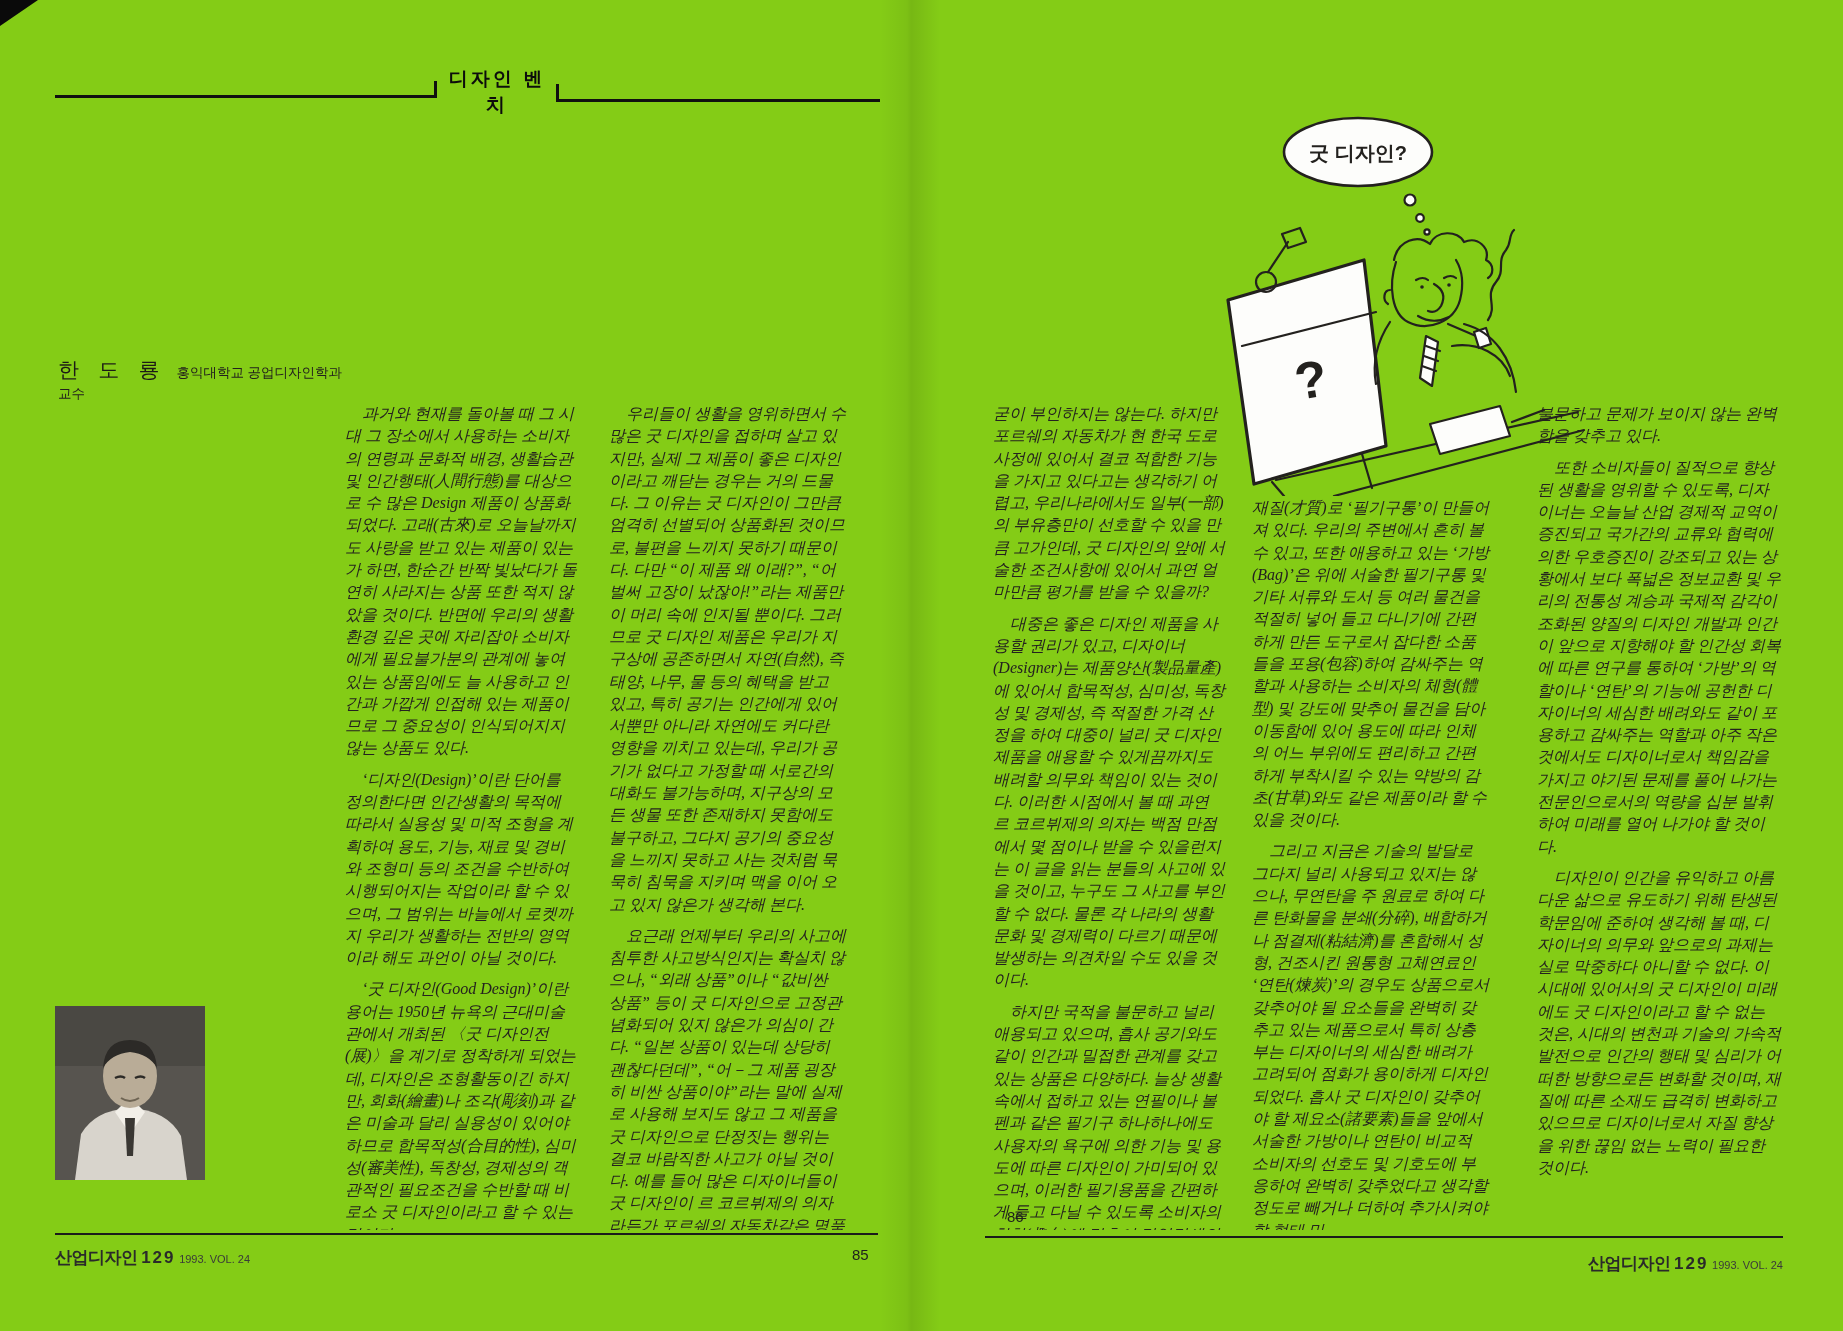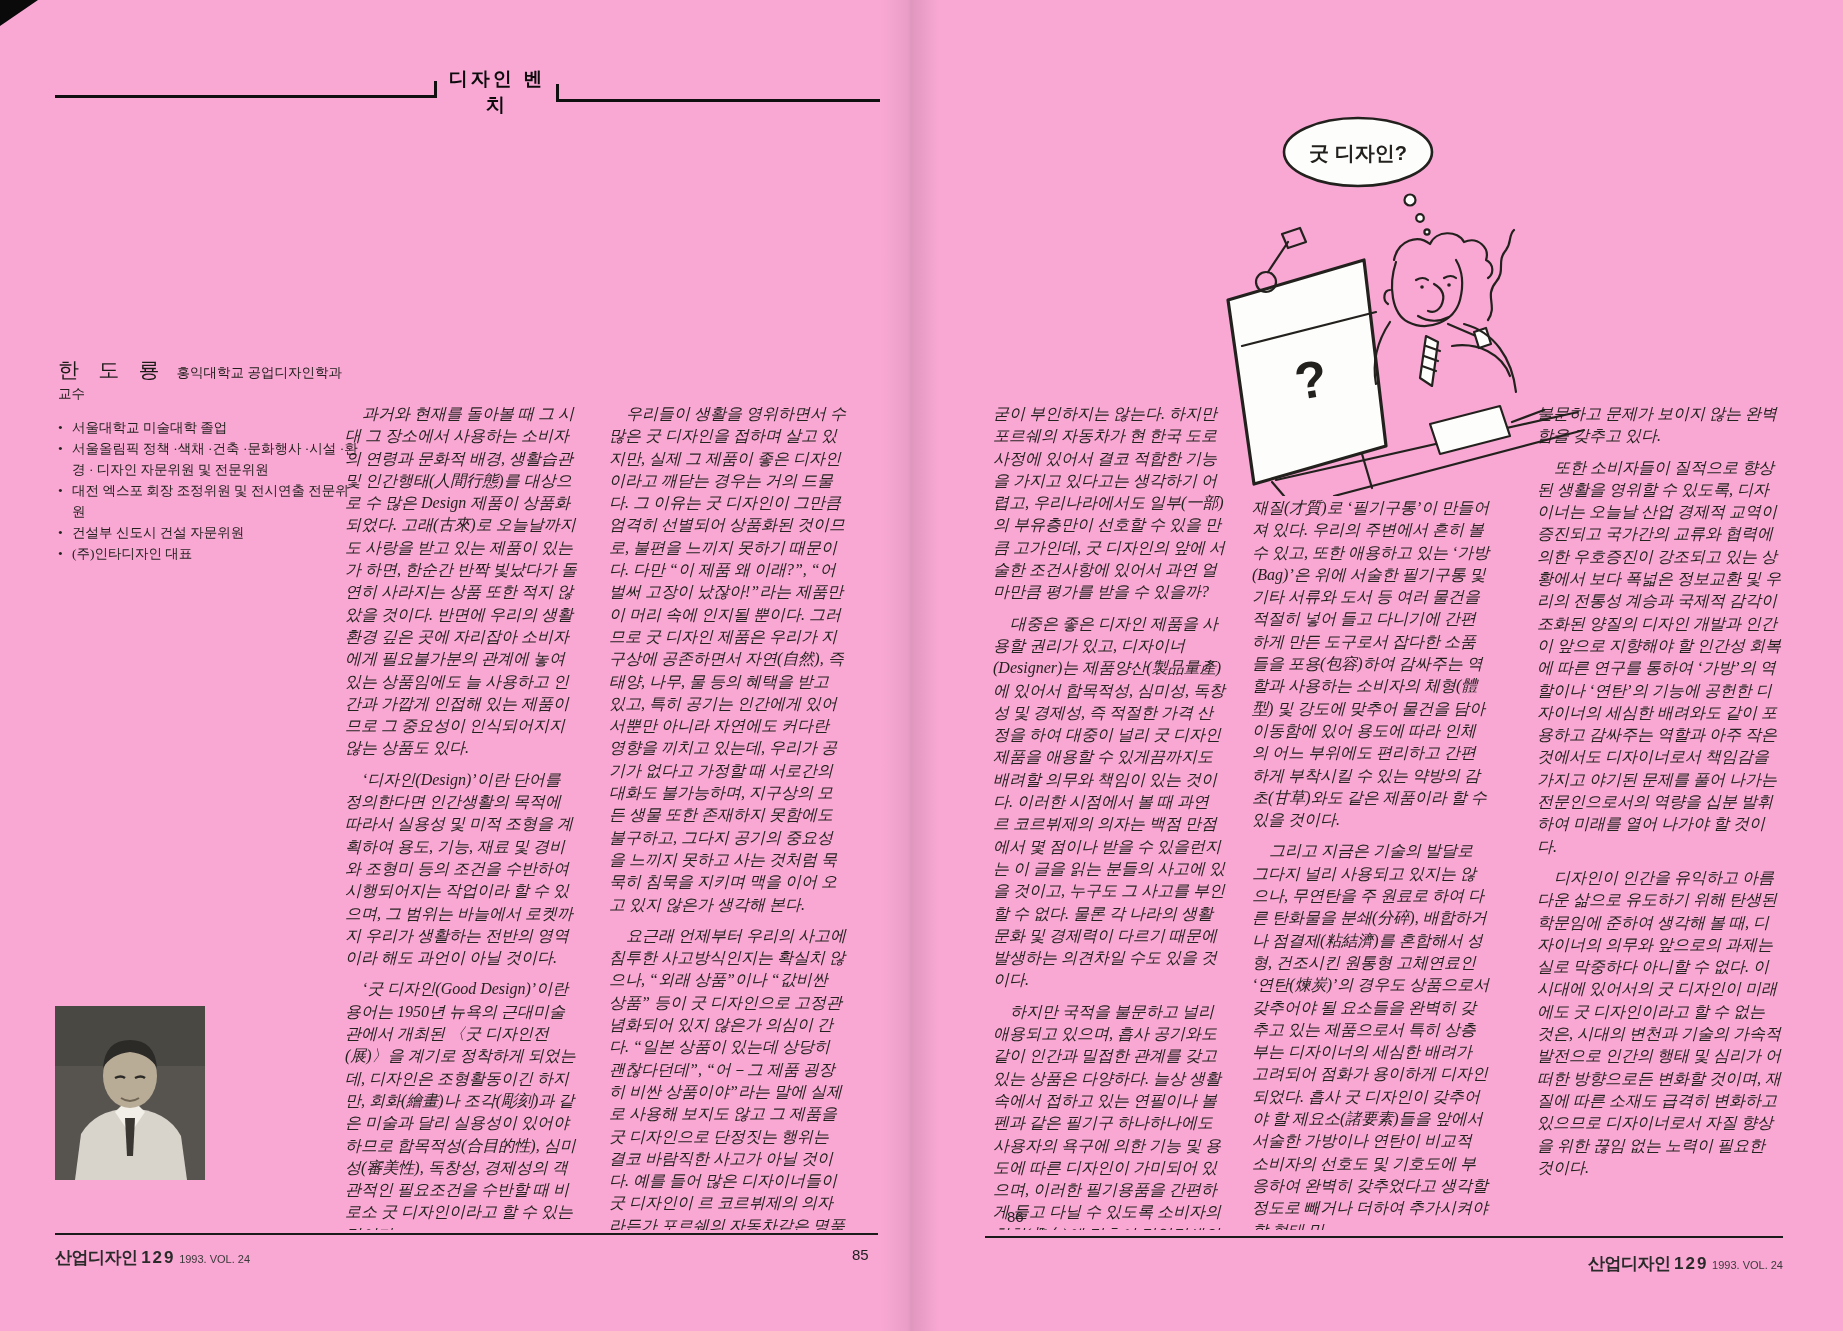--- a/index.html
+++ b/index.html
@@ -1,18 +1,18 @@
 <!DOCTYPE html>
 <html><head>
 <meta charset="utf-8">
 <style>
   html,body{margin:0;padding:0;background:#e8e8e6;}
   #spread{
     position:relative;width:1843px;height:1331px;margin:0 auto;
-    background:#f9a8d4;overflow:hidden;
+    background:#84cc16;overflow:hidden;
     font-family:"Liberation Serif","DejaVu Serif",serif;color:#1f1d1a;
   }
   
   #gutter{position:absolute;left:880px;top:0;width:60px;height:1331px;
     background:linear-gradient(90deg,rgba(0,0,0,0) 0%,rgba(0,0,0,.06) 45%,rgba(0,0,0,.10) 52%,rgba(0,0,0,0) 100%);}
   #corner-mark{position:absolute;left:0;top:0;width:0;height:0;
     border-top:26px solid #0a0a0a;border-right:38px solid transparent;}
 
   
   .hrule{position:absolute;background:#101010;}
@@ -82,27 +82,20 @@
 
   <div class="hrule" style="left:55px;top:95px;width:380px;height:3px;"></div>
   <div class="hrule" style="left:434px;top:81px;width:3px;height:17px;"></div>
   <div id="hdr-label">디자인 벤치</div>
   <div class="hrule" style="left:556px;top:84px;width:3px;height:17px;"></div>
   <div class="hrule" style="left:556px;top:99px;width:324px;height:3px;"></div>
 
 
   <div id="author">
     <span id="author-name">한 도 룡</span><span id="author-affil">홍익대학교 공업디자인학과 교수</span>
-    <ul id="creds">
-      <li>서울대학교 미술대학 졸업</li>
-      <li>서울올림픽 정책 ·색채 ·건축 ·문화행사 ·시설 ·환경 · 디자인 자문위원 및 전문위원</li>
-      <li>대전 엑스포 회장 조정위원 및 전시연출 전문위원</li>
-      <li>건설부 신도시 건설 자문위원</li>
-      <li>(주)인타디자인 대표</li>
-    </ul>
   </div>
 
   <div id="photo">
     <svg width="150" height="174" viewBox="0 0 150 174">
       <rect x="0" y="0" width="150" height="174" fill="#57544f"></rect>
       <rect x="0" y="0" width="150" height="60" fill="#4a4843"></rect>
       <path d="M20,174 L26,128 Q40,104 75,102 Q112,104 126,130 L132,174 Z" fill="#d8d4cc"></path>
       <path d="M60,106 L75,128 L90,106 L84,100 L66,100 Z" fill="#f2efe8"></path>
       <path d="M70,112 L80,112 L78,150 L72,150 Z" fill="#3a3733"></path>
       <ellipse cx="75" cy="70" rx="27" ry="32" fill="#b9ac97"></ellipse>

